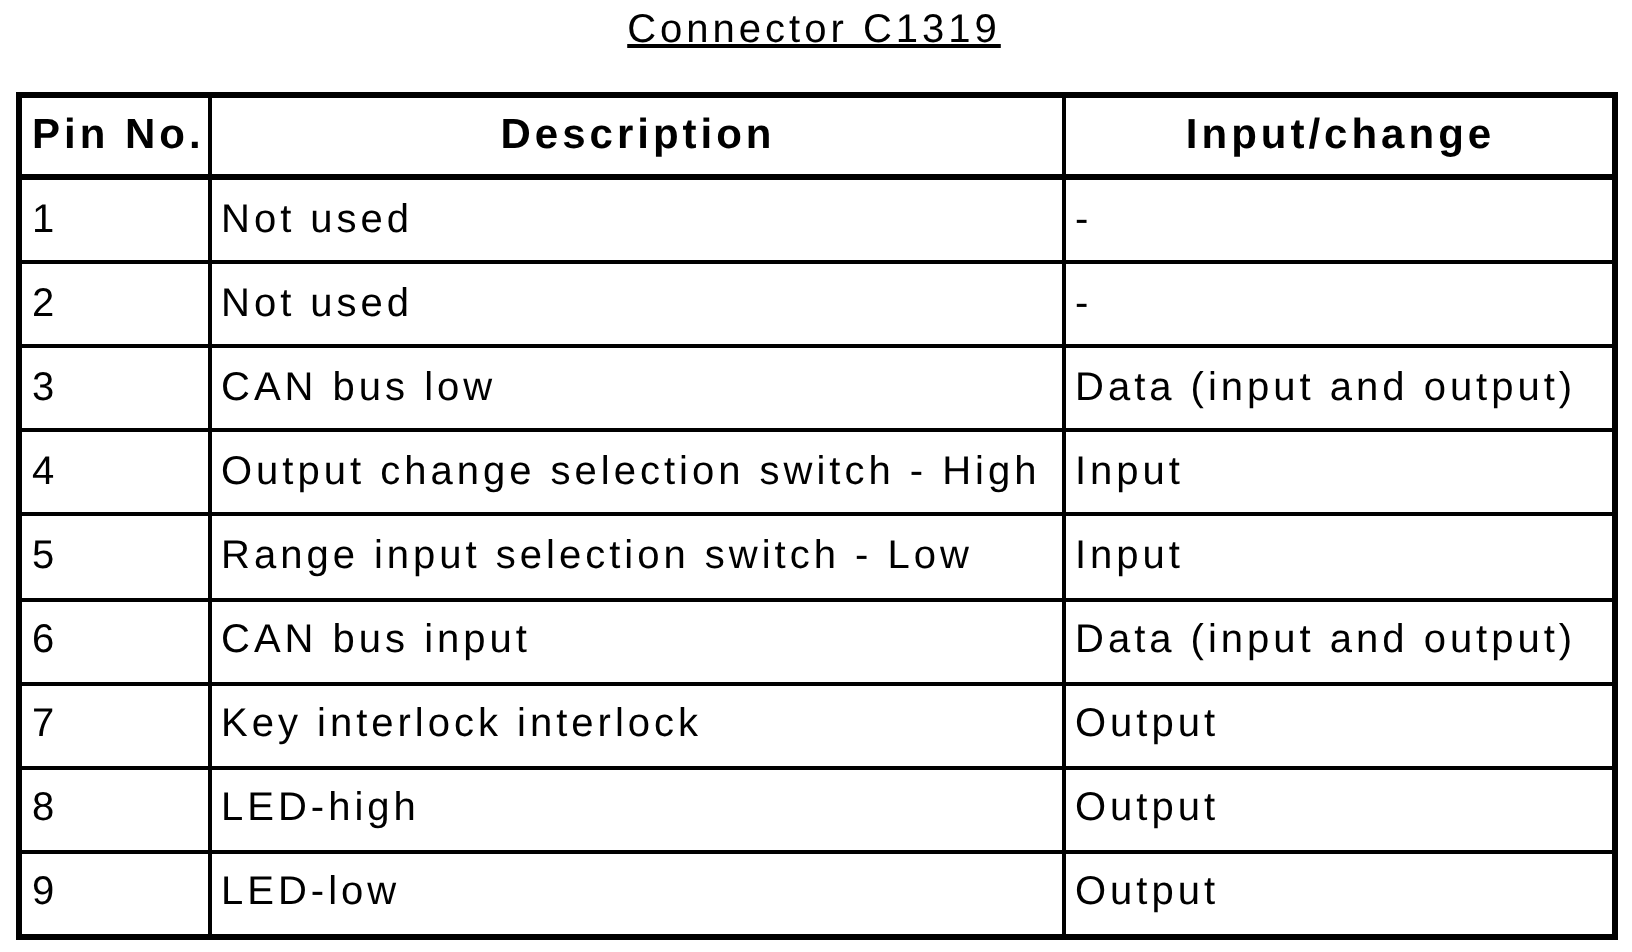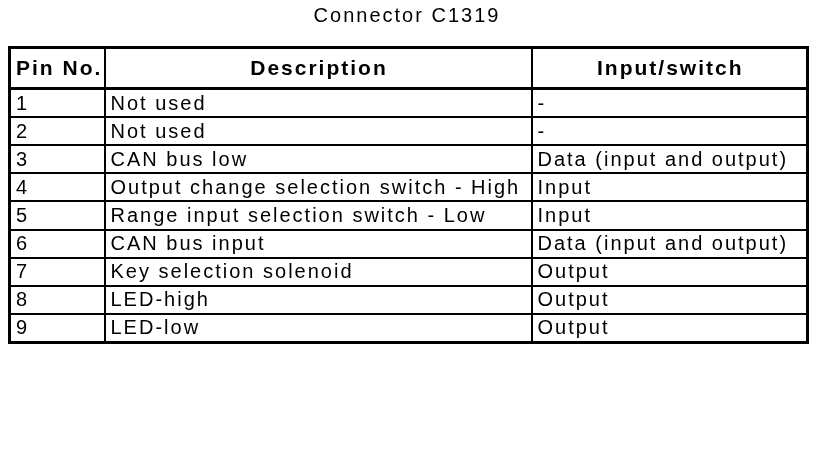--- a/index.html
+++ b/index.html
@@ -15,27 +15,28 @@
   }
   .doc-title {
     position: absolute;
     left: 8px;
     top: 4px;
     width: 798px;
     text-align: center;
     font-size: 20px;
     letter-spacing: 2px;
     white-space: nowrap;
+    text-decoration: underline;
   }
   table.pin-table {
     position: absolute;
     left: 8px;
     top: 46px;
     width: 798px;
-    height: 298px;
+    height: 424px;
     border-collapse: collapse;
     table-layout: fixed;
     border: 3px solid #000000;
   }
   .pin-table th,
   .pin-table td {
     border: 2px solid #000000;
     font-size: 20px;
     letter-spacing: 2px;
     padding: 0 3px 0 5px;
@@ -64,21 +65,21 @@
 <table class="pin-table">
   <colgroup>
     <col class="c-pin">
     <col class="c-desc">
     <col class="c-io">
   </colgroup>
   <thead>
     <tr>
       <th class="col-pin">Pin No.</th>
       <th>Description</th>
-      <th>Input/switch</th>
+      <th>Input/change</th>
     </tr>
   </thead>
   <tbody>
     <tr>
       <td>1</td>
       <td>Not used</td>
       <td>-</td>
     </tr>
     <tr>
       <td>2</td>
@@ -100,21 +101,21 @@
       <td>Range input selection switch - Low</td>
       <td>Input</td>
     </tr>
     <tr>
       <td>6</td>
       <td>CAN bus input</td>
       <td>Data (input and output)</td>
     </tr>
     <tr>
       <td>7</td>
-      <td>Key selection solenoid</td>
+      <td>Key interlock interlock</td>
       <td>Output</td>
     </tr>
     <tr>
       <td>8</td>
       <td>LED-high</td>
       <td>Output</td>
     </tr>
     <tr>
       <td>9</td>
       <td>LED-low</td>

